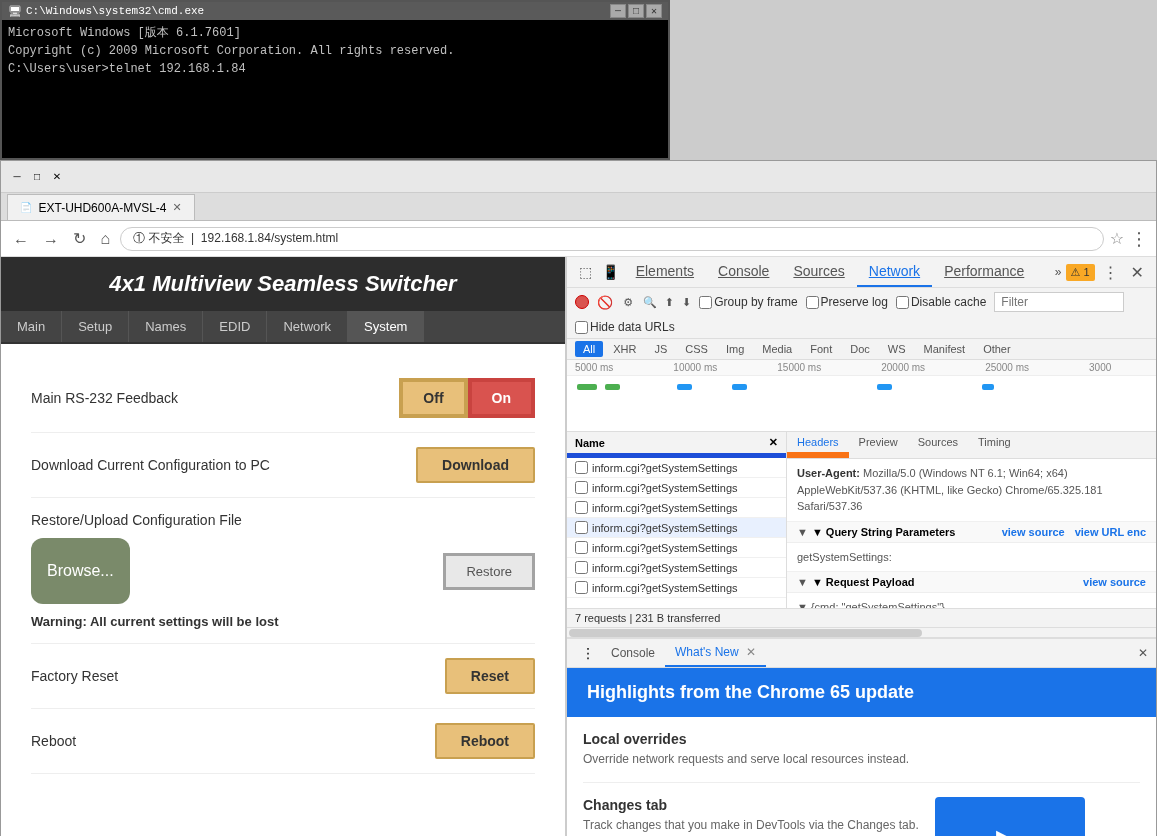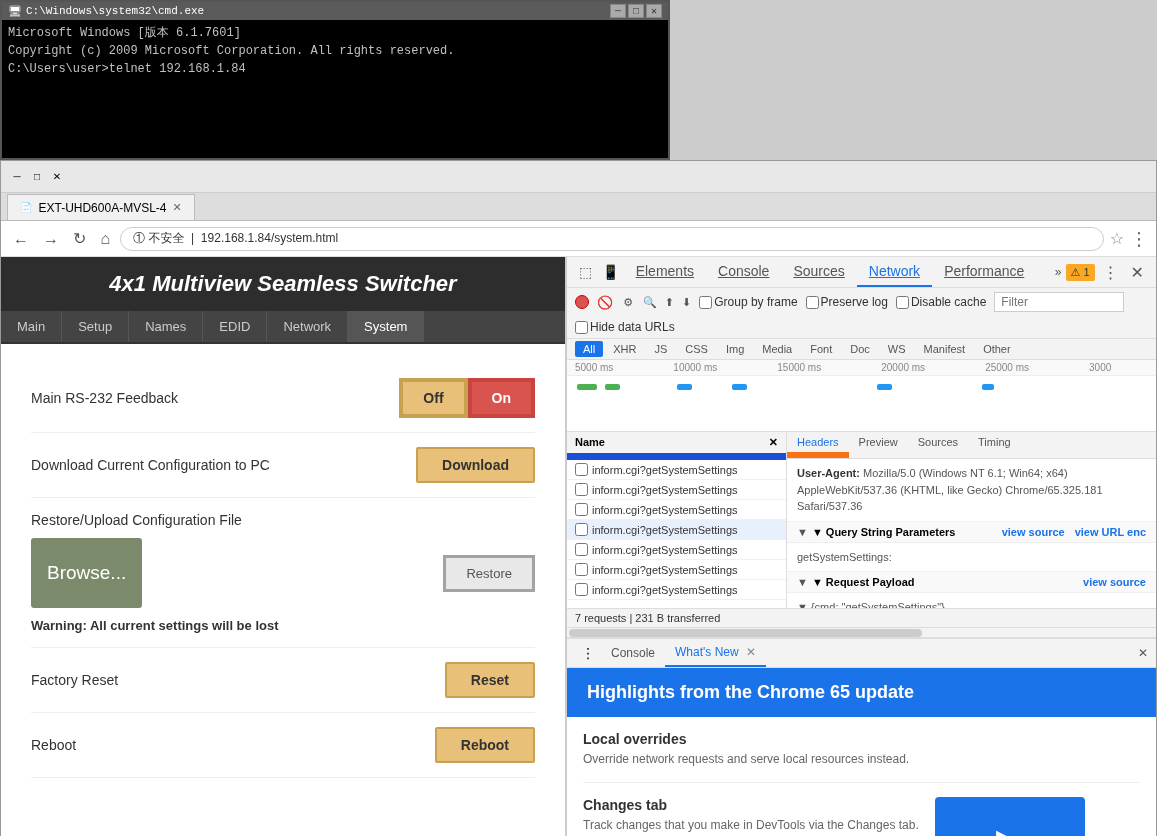--- a/index.html
+++ b/index.html
@@ -163,23 +163,23 @@
       border-radius: 2px;
     }
     .setting-row-vertical { padding: 14px 0; border-bottom: 1px solid #eee; }
     .setting-row-vertical .setting-label { margin-bottom: 10px; }
     .sub-row { display: flex; align-items: center; gap: 10px; }
     .browse-btn {
       padding: 24px 16px;
       background: #7a8a6a;
       color: #fff;
       border: none;
-      font-size: 19px;
-      cursor: pointer;
-      border-radius: 3px;
+      font-size: 16px;
+      cursor: pointer;
+      border-radius: 12px;
     }
     .restore-btn {
       padding: 8px 20px;
       background: #e8e8e8;
       border: 3px solid #a3a3a3;
       font-size: 13px;
       cursor: pointer;
       color: #555;
     }
     .warning-text { color: #d9534f; font-size: 13px; font-weight: bold; }
@@ -290,22 +290,23 @@
       overflow: hidden;
     }
     .requests-panel {
       width: 220px;
       border-right: 1px solid #ddd;
       overflow-y: auto;
       font-size: 11px;
     }
     .requests-header {
       display: flex;
+      align-items: center;
       background: #f3f3f3;
-      border-bottom: 7px solid #1d4ed8;
+      border-bottom: 5px solid #1d4ed8;
       padding: 4px 8px;
       font-size: 11px;
       font-weight: bold;
     }
     .request-row {
       display: flex;
       align-items: center;
       padding: 3px 8px;
       border-bottom: 1px solid #f0f0f0;
       cursor: pointer;

